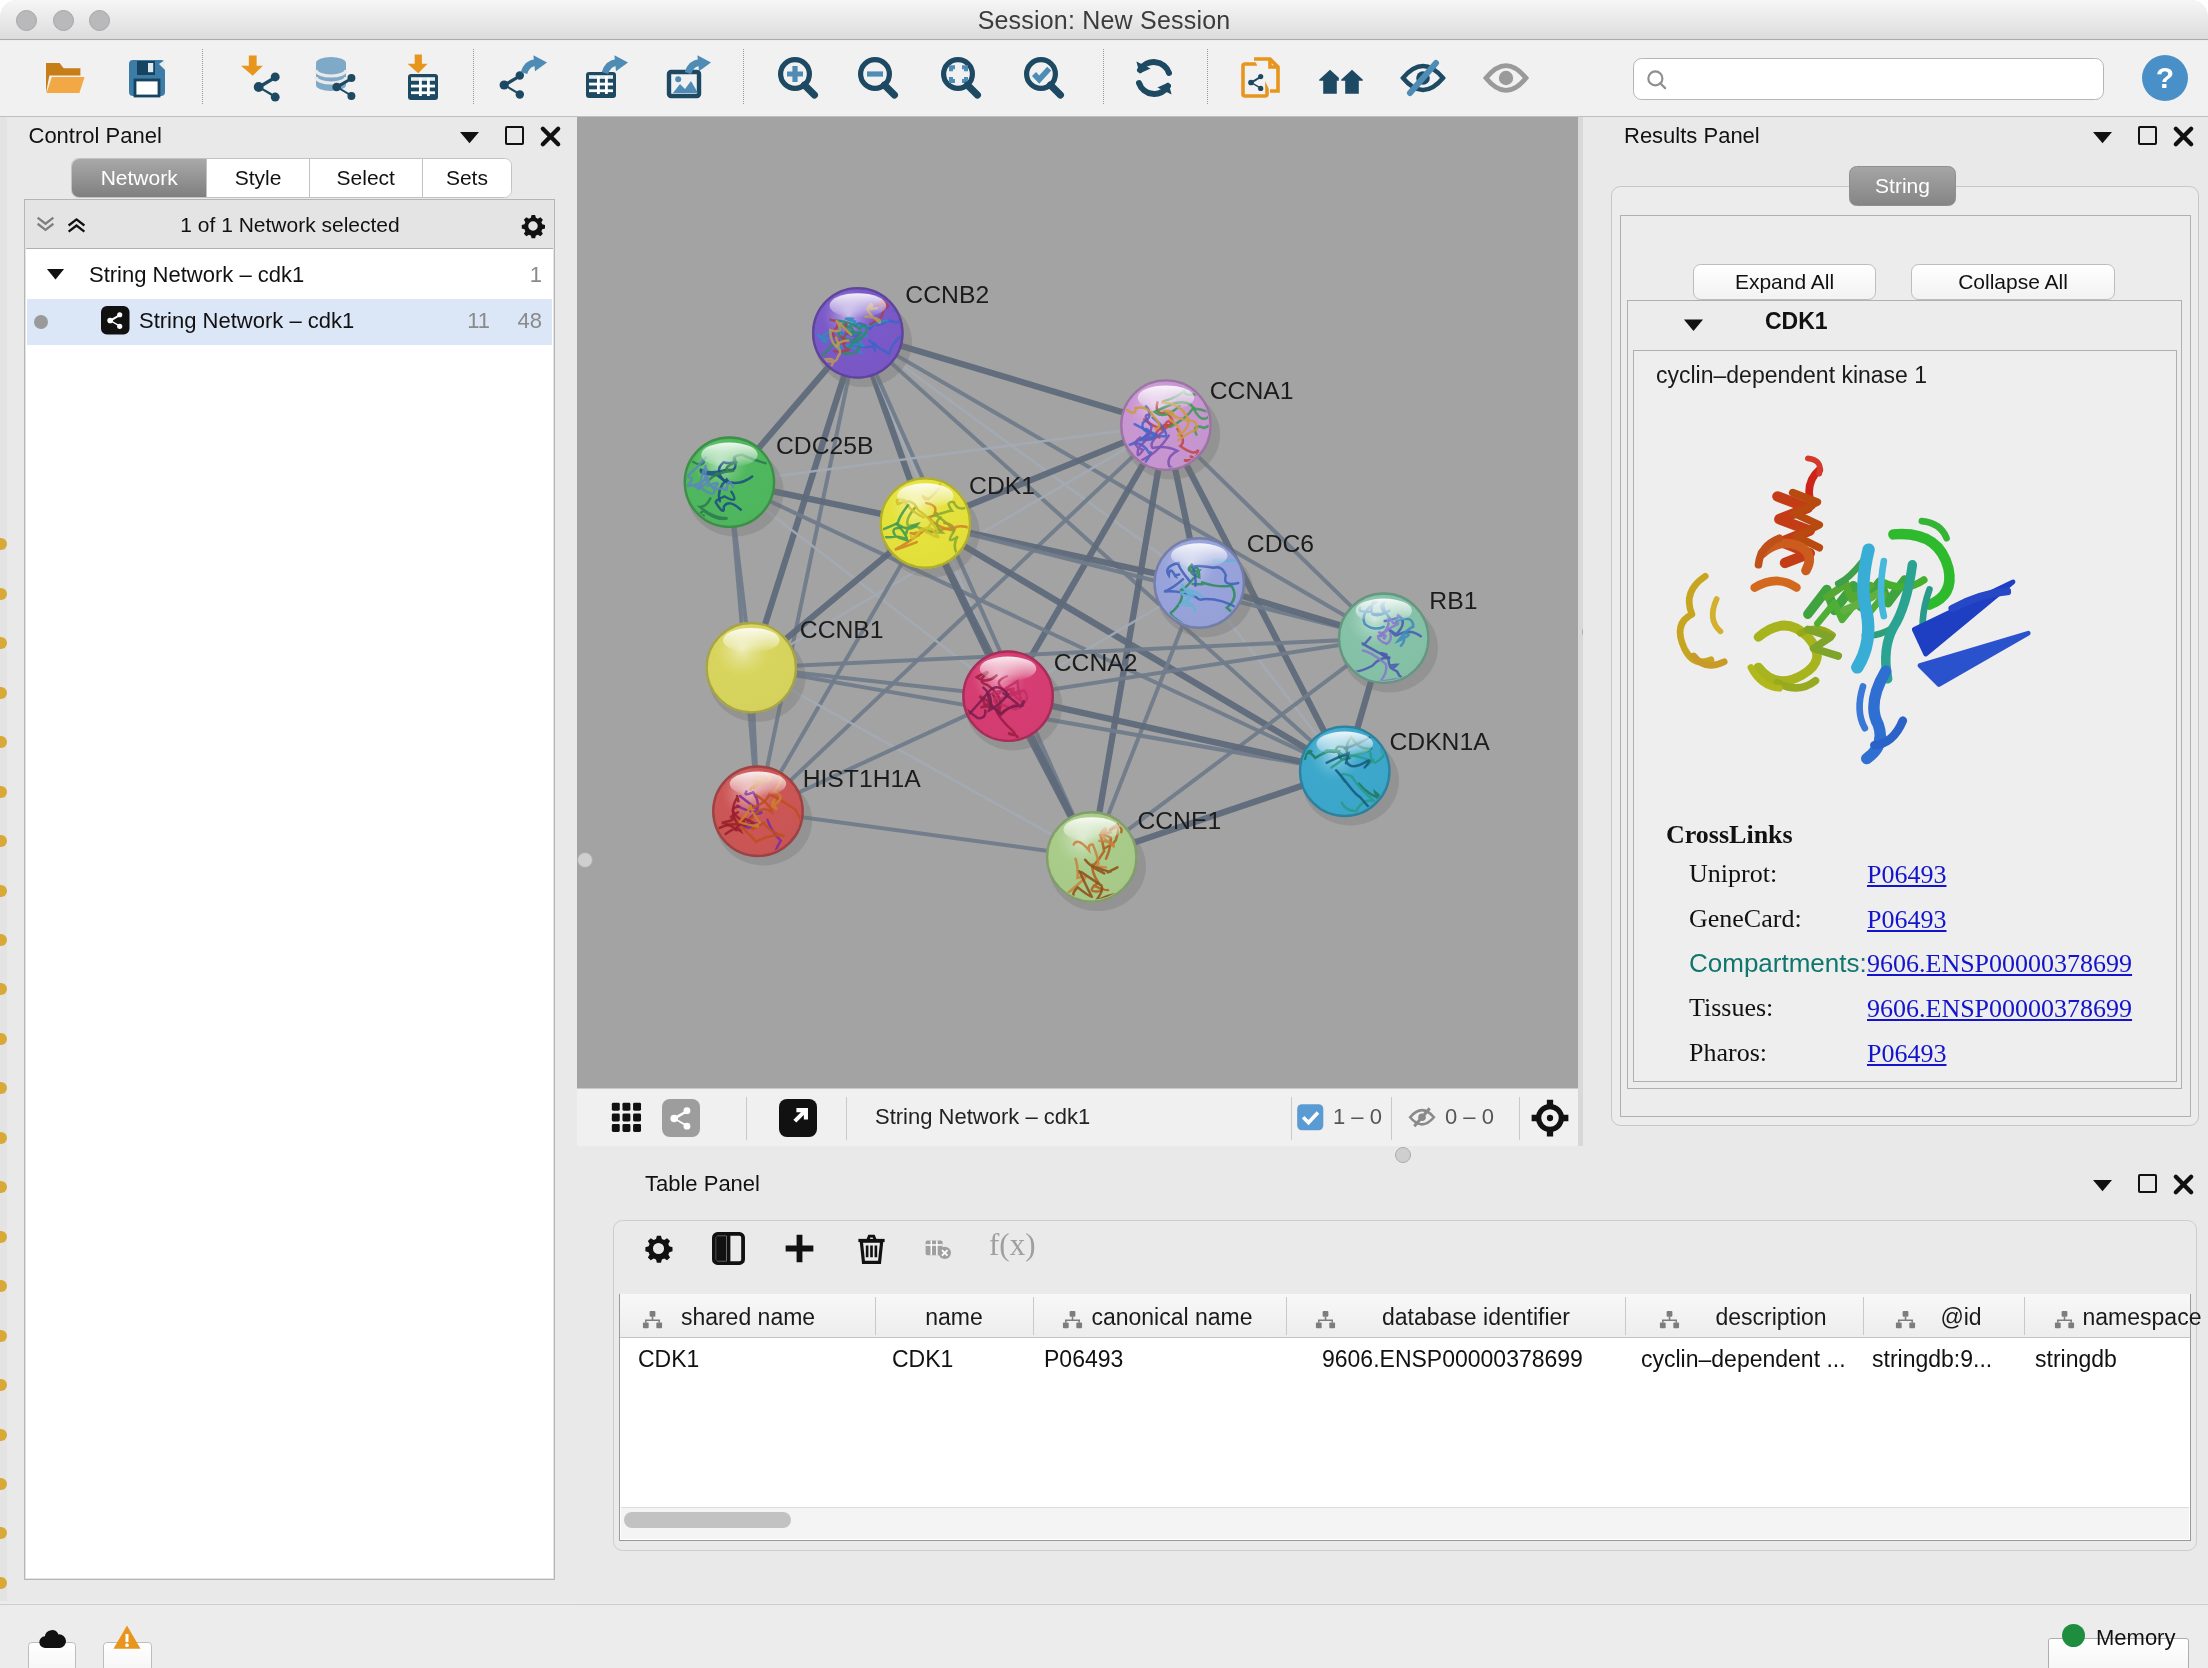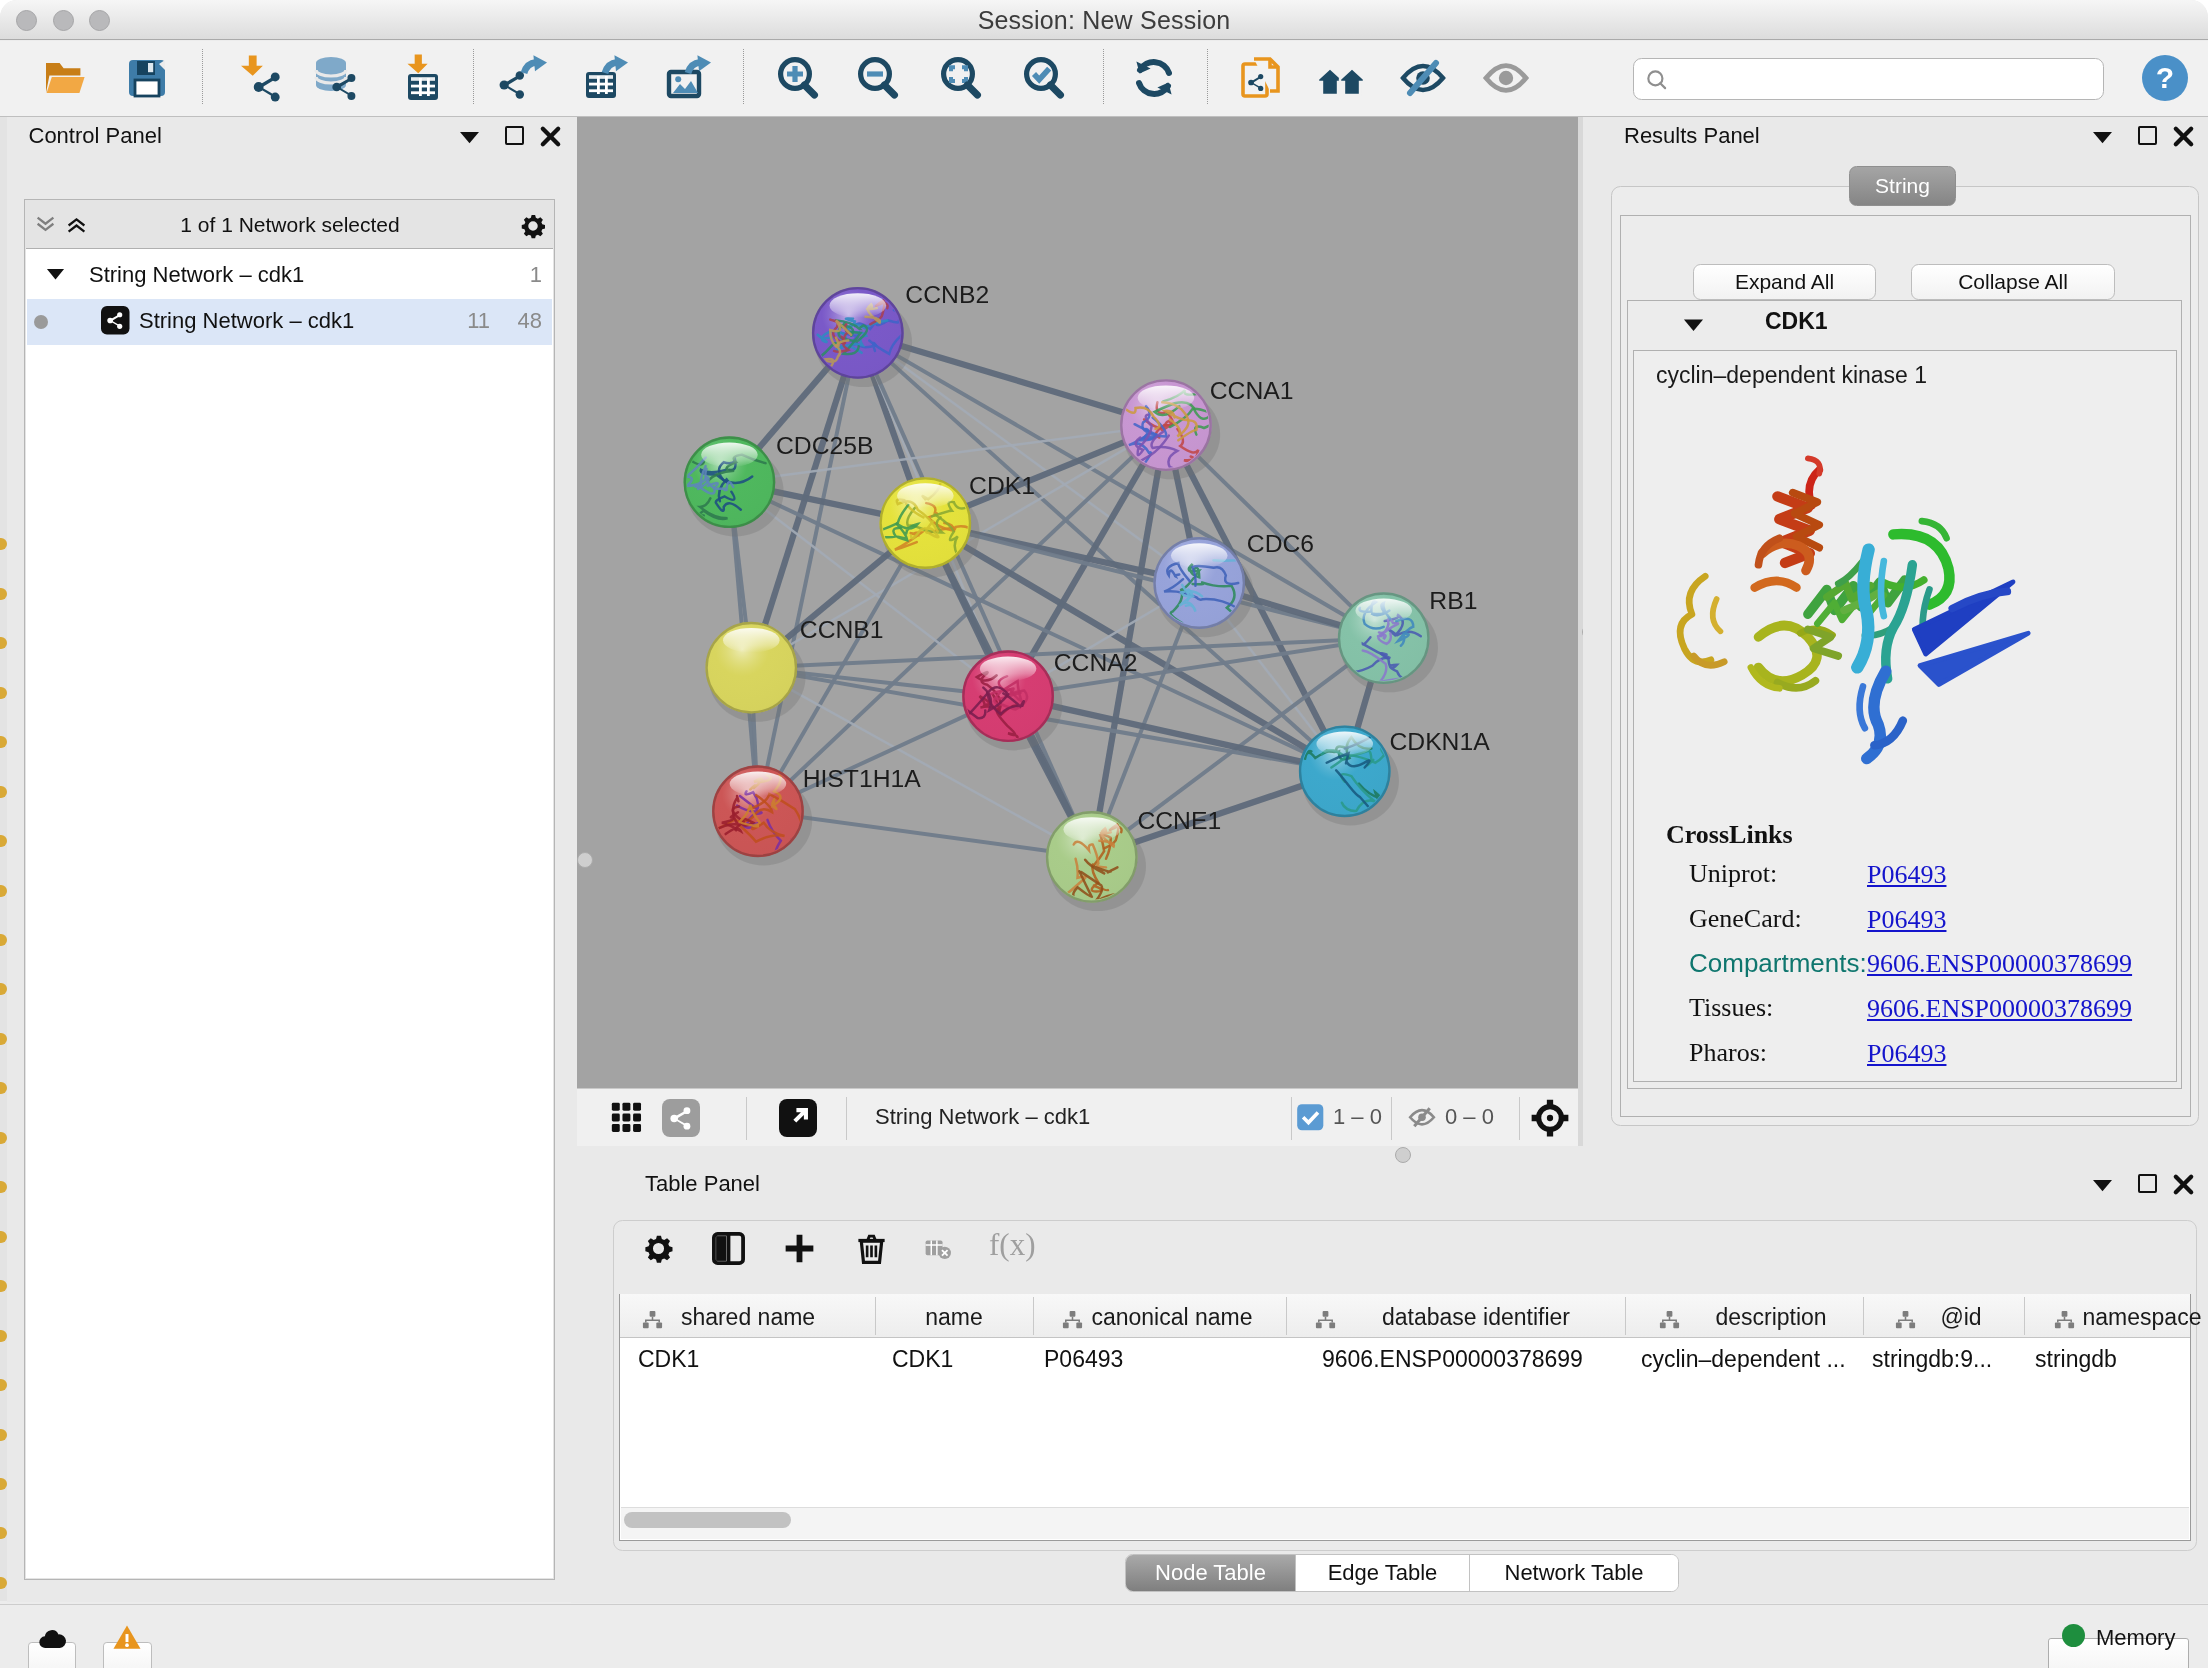--- a/index.html
+++ b/index.html
@@ -206,20 +206,26 @@
     </div>
 <div style="position:absolute;left:6.7px;top:117px;width:564px;height:1485px;background:#e9e9e9"></div>
 <div class="panelhdr" style="left:28.5px;top:123px">Control Panel</div>
 <svg style="position:absolute;left:459px;top:131px" width="21" height="13.3" viewBox="0 0 22 14">
       <path d="M1 1 h20 l-10 12 z" fill="#111"></path>
     </svg>
     <div style="position:absolute;left:505px;top:126px;width:19px;height:19px;border:2.9px solid #111;border-radius:1.9px"></div>
     <svg style="position:absolute;left:539px;top:125px" width="23" height="23" viewBox="0 0 24 24">
       <path d="M4 4 L20 20 M20 4 L4 20" stroke="#111" stroke-width="4.5" stroke-linecap="round"></path>
     </svg>
+<div style="position:absolute;left:71px;top:158px;width:441px;height:40px;border:1px solid #c2c2c2;border-radius:7.6px;background:#fff;overflow:hidden;display:flex">
+<div class="tabsel" style="flex:1.22;font-size:21px;text-align:center;line-height:38px;border-right:1px solid #c2c2c2">Network</div>
+<div class="tabwhite" style="flex:0.92;font-size:21px;text-align:center;line-height:38px;border-right:1px solid #c2c2c2">Style</div>
+<div class="tabwhite" style="flex:1.02;font-size:21px;text-align:center;line-height:38px;border-right:1px solid #c2c2c2">Select</div>
+<div class="tabwhite" style="flex:0.8;font-size:21px;text-align:center;line-height:38px">Sets</div>
+</div>
 <div style="position:absolute;left:24px;top:199px;width:531px;height:1381px;border:1px solid #b5b5b5;background:#e4e4e4"></div>
 <svg style="position:absolute;left:34px;top:215px" width="23" height="21" viewBox="0 0 24 24">
       <path d="M3 3 l9 7 9-7 M3 10 l9 7 9-7" fill="none" stroke="#7f7f7f" stroke-width="2.6"></path>
     </svg>
 <svg style="position:absolute;left:65px;top:215px" width="23" height="21" viewBox="0 0 24 24">
       <path d="M3 19 l9-7 9 7 M3 12 l9-7 9 7" fill="none" stroke="#111" stroke-width="2.6"></path>
     </svg>
 <div style="position:absolute;left:114px;top:213px;width:352px;text-align:center;font-size:21px;color:#111">1 of 1 Network selected</div>
 <svg style="position:absolute;left:518px;top:211px" width="30" height="30" viewBox="0 0 24 24">
       <path fill="#111" d="M12 8.2a3.8 3.8 0 1 0 0 7.6 3.8 3.8 0 0 0 0-7.6zm9.6 5.7-2.2.6a7.6 7.6 0 0 1-.7 1.6l1.2 2-2 2-2-1.2a7.6 7.6 0 0 1-1.6.7l-.6 2.2h-2.8l-.6-2.2a7.6 7.6 0 0 1-1.6-.7l-2 1.2-2-2 1.2-2a7.6 7.6 0 0 1-.7-1.6l-2.2-.6v-2.8l2.2-.6a7.6 7.6 0 0 1 .7-1.6l-1.2-2 2-2 2 1.2a7.6 7.6 0 0 1 1.6-.7l.6-2.2h2.8l.6 2.2a7.6 7.6 0 0 1 1.6.7l2-1.2 2 2-1.2 2a7.6 7.6 0 0 1 .7 1.6l2.2.6z"></path>
@@ -851,25 +857,20 @@
 <div style="position:absolute;left:2142px;top:1304px;font-size:23px;color:#1a1a1a;transform:translateX(-50%)">namespace</div>
 <div style="position:absolute;left:638px;top:1346px;font-size:23px;color:#111;white-space:nowrap">CDK1</div>
 <div style="position:absolute;left:892px;top:1346px;font-size:23px;color:#111;white-space:nowrap">CDK1</div>
 <div style="position:absolute;left:1044px;top:1346px;font-size:23px;color:#111;white-space:nowrap">P06493</div>
 <div style="position:absolute;left:1322px;top:1346px;font-size:23px;color:#111;white-space:nowrap">9606.ENSP00000378699</div>
 <div style="position:absolute;left:1641px;top:1346px;font-size:23px;color:#111;white-space:nowrap">cyclin–dependent ...</div>
 <div style="position:absolute;left:1872px;top:1346px;font-size:23px;color:#111;white-space:nowrap">stringdb:9...</div>
 <div style="position:absolute;left:2035px;top:1346px;font-size:23px;color:#111;white-space:nowrap">stringdb</div>
 <div style="position:absolute;left:621px;top:1507px;width:1568px;height:32px;background:#f4f4f4;border-top:1px solid #ddd"></div>
 <div style="position:absolute;left:624px;top:1512px;width:167px;height:16px;border-radius:8.6px;background:#c2c2c2"></div>
-<div style="position:absolute;left:1125px;top:1554px;width:554px;height:38px;border:1px solid #c2c2c2;border-radius:7.6px;background:#fff;overflow:hidden;display:flex">
-<div class="tabsel" style="width:170px;font-size:22px;text-align:center;line-height:36px;border-right:1px solid #c2c2c2">Node Table</div>
-<div class="tabwhite" style="width:174px;font-size:22px;text-align:center;line-height:36px;border-right:1px solid #c2c2c2">Edge Table</div>
-<div class="tabwhite" style="flex:1;font-size:22px;text-align:center;line-height:36px">Network Table</div>
-</div>
 <div style="position:absolute;left:0;top:1604px;width:2208px;height:65px;background:#ececec;border-top:1px solid #cdcdcd"></div>
 <div class="btn" style="left:27.6px;top:1617px;width:48px;height:40px;border-radius:3.8px"></div>
 <svg style="position:absolute;left:34px;top:1624px" width="36" height="26" viewBox="0 0 23 20">
       <path d="M6.5 18.5 a4.5 4.5 0 0 1 -0.5 -9 a5.5 5.5 0 0 1 10.5 -1.5 a4 4 0 0 1 1 10.5 z" fill="#111"></path>
     </svg>
 <div class="btn" style="left:103px;top:1617px;width:49px;height:40px;border-radius:3.8px"></div>
 <svg style="position:absolute;left:111px;top:1623px" width="32" height="29.5" viewBox="0 0 24 24">
       <path d="M12 2 L23 21 H1 z" fill="#e8951e"></path>
       <rect x="10.8" y="9" width="2.4" height="6.5" fill="#fff"></rect>
       <circle cx="12" cy="18" r="1.5" fill="#fff"></circle>

